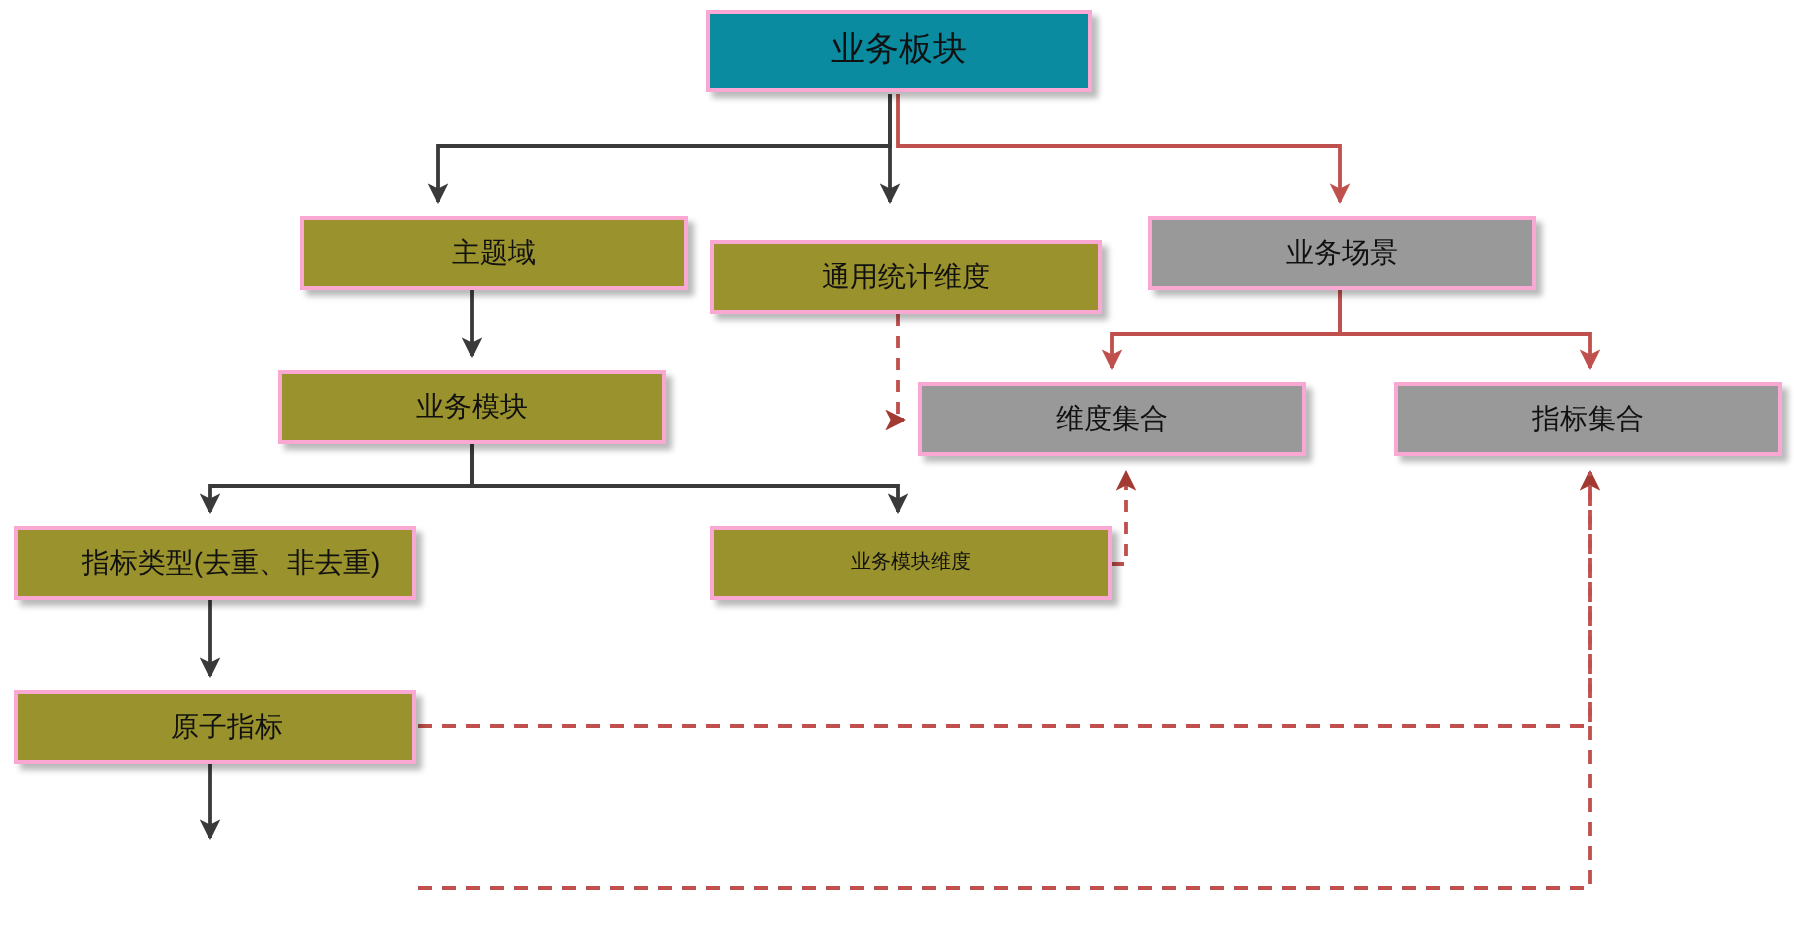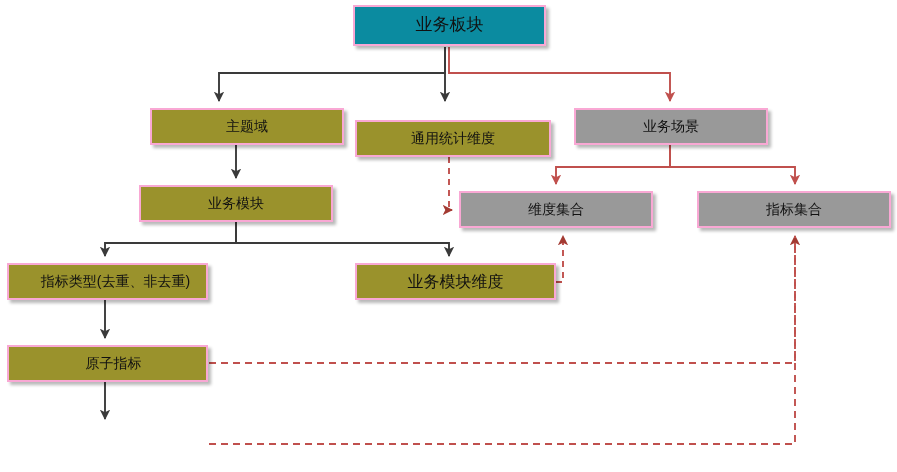--- a/index.html
+++ b/index.html
@@ -141,21 +141,21 @@
 
   <div class="node fill-gray" style="left:697px; top:191px; width:194px; height:37px;">
     <span class="node-label" style="font-size:14px;">指标集合</span>
   </div>
 
   <div class="node fill-olive" style="left:7px; top:263px; width:201px; height:37px;padding-left:16px;">
     <span class="node-label" style="font-size:14px;">指标类型(去重、非去重)</span>
   </div>
 
   <div class="node fill-olive" style="left:355px; top:263px; width:201px; height:37px;">
-    <span class="node-label" style="font-size:16px;">业务模块维度</span>
+    <span class="node-label" style="font-size:10px;">业务模块维度</span>
   </div>
 
   <div class="node fill-olive" style="left:7px; top:345px; width:201px; height:37px;padding-left:12px;">
     <span class="node-label" style="font-size:14px;">原子指标</span>
   </div>
 
 
 </div>
 
 </body></html>

